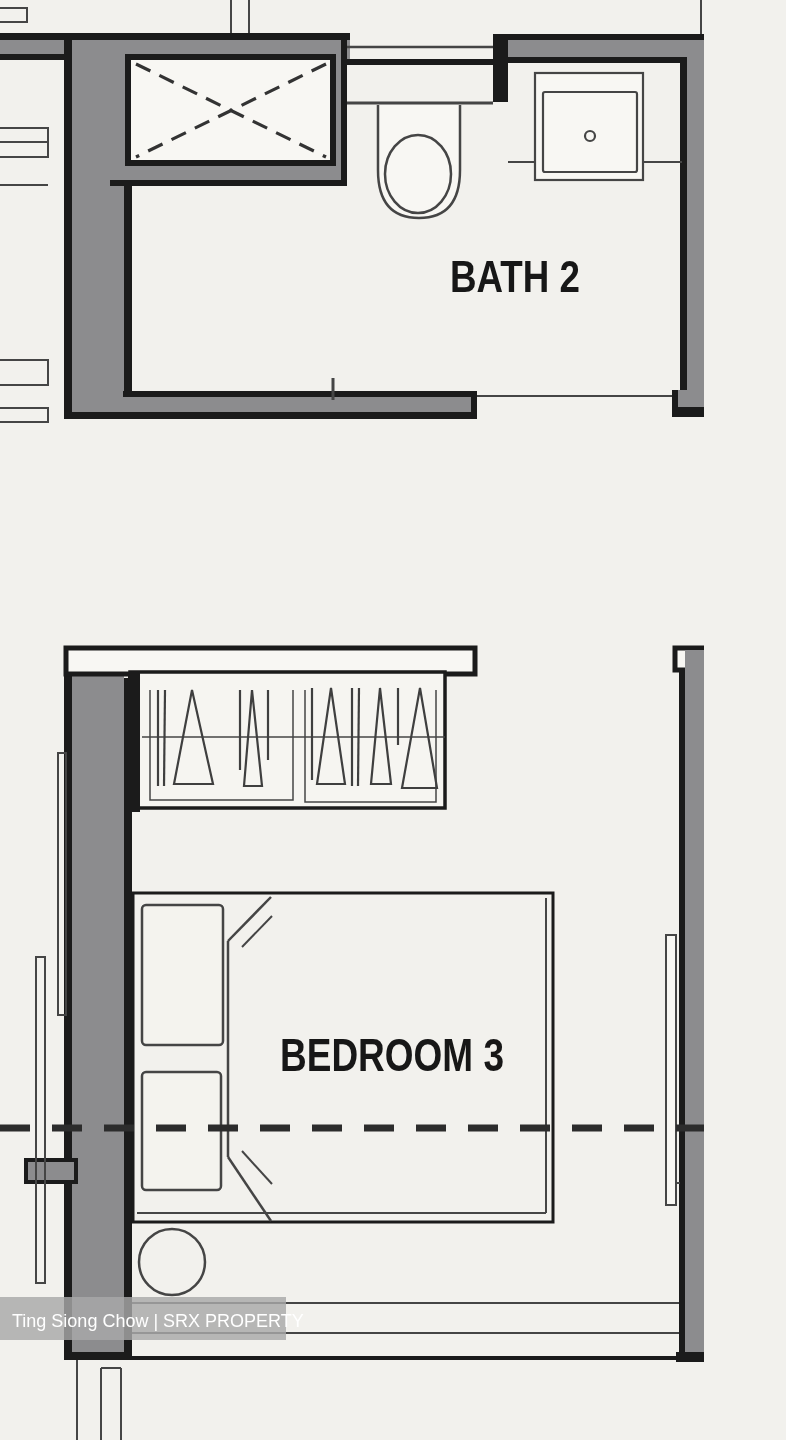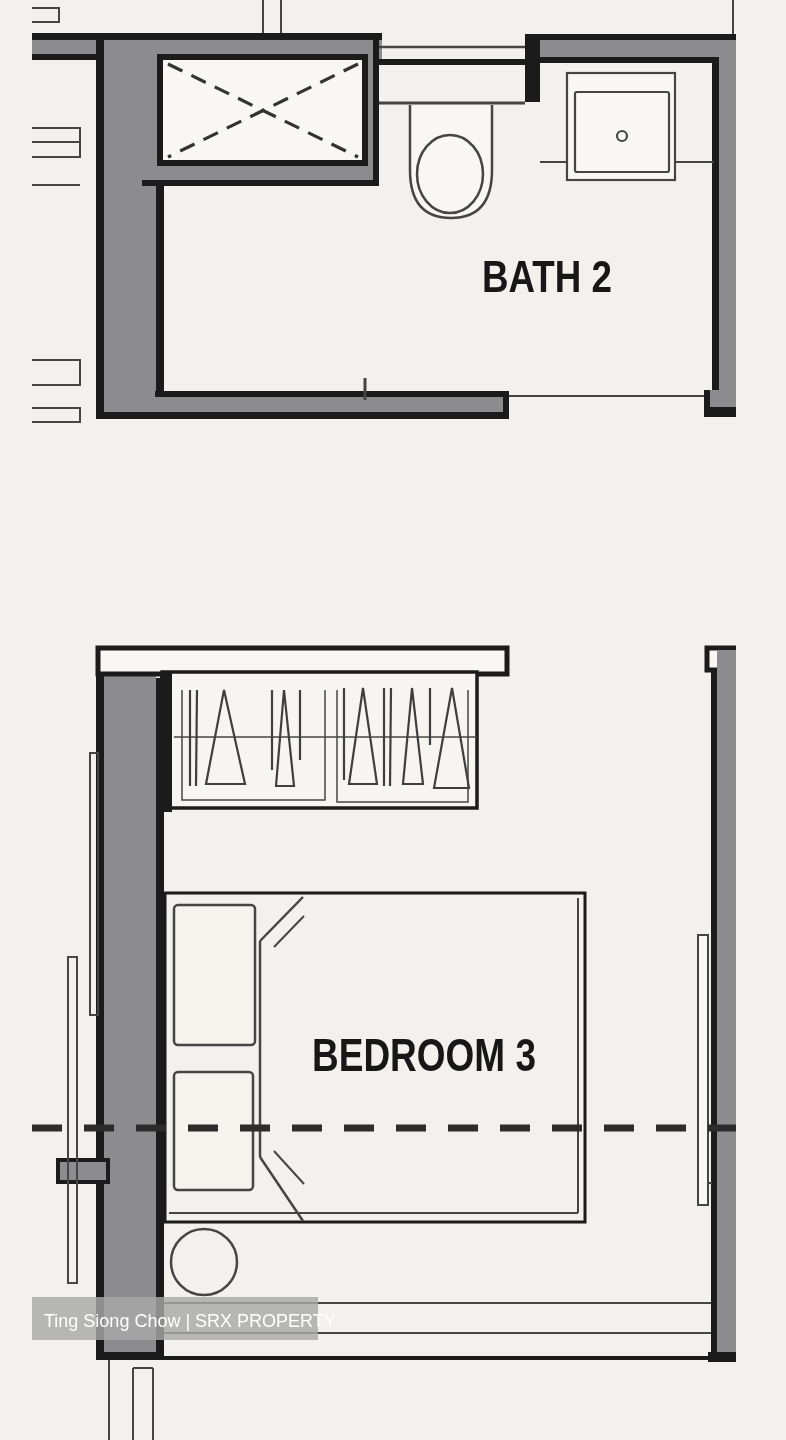--- a/index.html
+++ b/index.html
@@ -1,17 +1,17 @@
 <!DOCTYPE html>
 <html style="--background: #f2f1ed; --wall-gray: #8c8c8e; --outline-black: #1b1b1b; --thin-line: #454545; --hanger-line: #3f3f3f; --fixture-white: #f8f7f3; --dash-line: #2c2c2c; --label-text: #171717; --watermark-bg: #a8a8a8; --watermark-text: #ffffff;"><head>
 <meta charset="utf-8">
 <style>
   html,body{margin:0;padding:0;background:var(--background,#f2f1ed);}
   .canvas{position:relative;width:704px;height:1440px;background:var(--background,#f2f1ed);overflow:hidden;
-          font-family:"Liberation Sans", sans-serif;padding-left:32px;}
+          font-family:"Liberation Sans", sans-serif;}
   svg{display:block;}
   .wall      {fill:var(--wall-gray,#8c8c8e);}
   .blk       {fill:var(--outline-black,#1b1b1b);}
   .outline   {stroke:var(--outline-black,#1b1b1b);fill:none;}
   .thin      {stroke:var(--thin-line,#454545);fill:none;}
   .fixture   {stroke:var(--thin-line,#454545);fill:var(--fixture-white,#f8f7f3);}
   .whitebar  {stroke:var(--outline-black,#1b1b1b);fill:var(--fixture-white,#f8f7f3);}
   .hanger    {stroke:var(--hanger-line,#3f3f3f);fill:none;}
   .roomlabel {fill:var(--label-text,#171717);font-family:"Liberation Sans",sans-serif;font-weight:bold;}
   .wmtext    {fill:var(--watermark-text,#ffffff);font-family:"Liberation Sans",sans-serif;}

